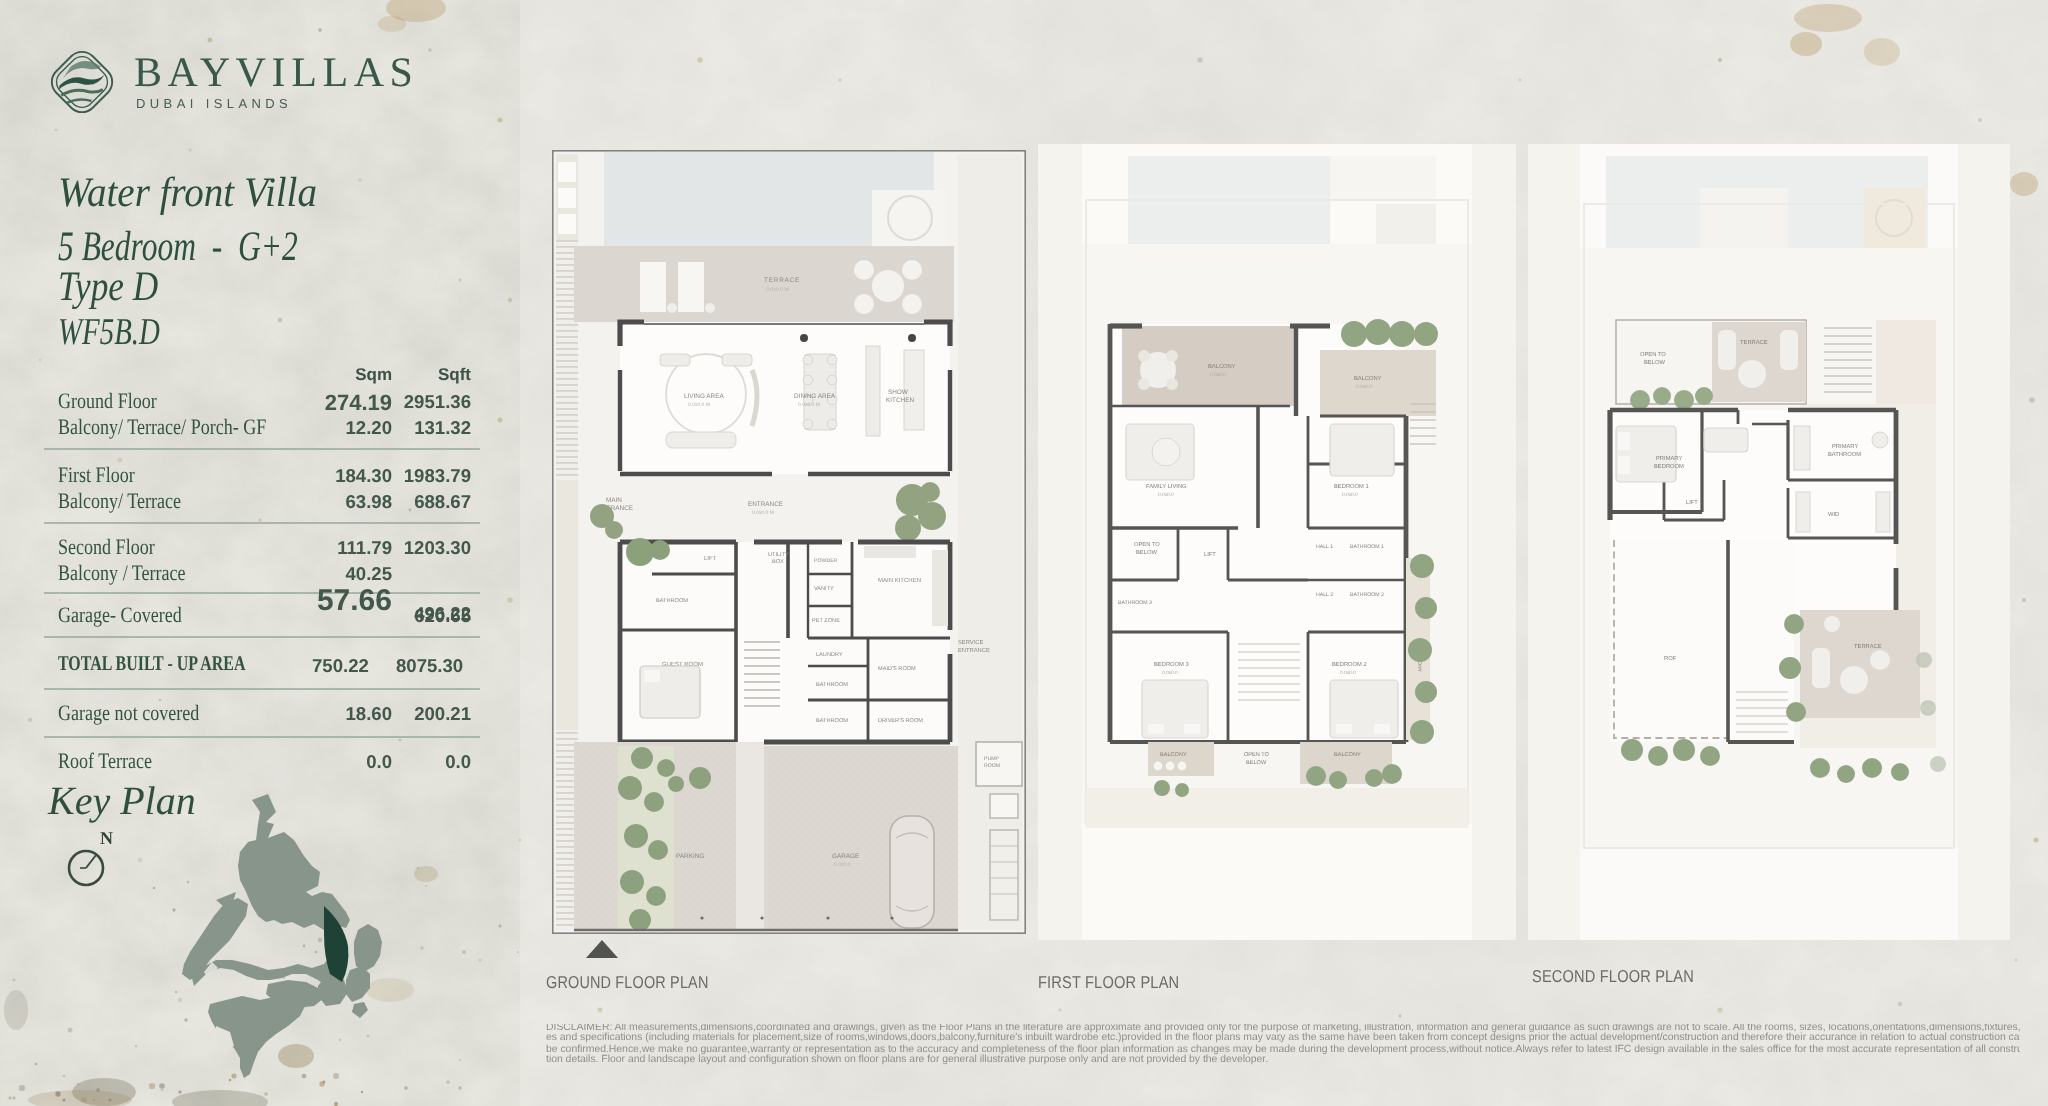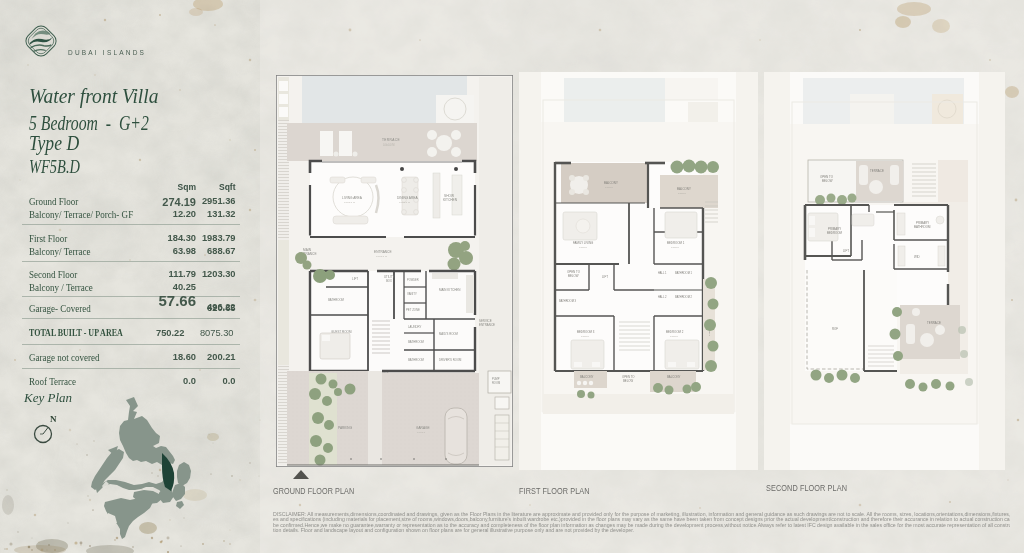--- a/index.html
+++ b/index.html
@@ -151,20 +151,21 @@
   <svg class="abs" style="left:23px;top:23px" width="36" height="36" viewBox="0 0 38 38">
     <g transform="rotate(45 19 19)">
       <rect x="5.4" y="5.4" width="27.2" height="27.2" rx="8" fill="none" stroke="#3c5d4d" stroke-width="1"></rect>
       <rect x="7.6" y="7.6" width="22.8" height="22.8" rx="6.5" fill="none" stroke="#3c5d4d" stroke-width="0.7"></rect>
     </g>
     <path d="M9 17 Q15 10 22 12 Q27 13 29 11 L26 9 Q19 6 13 11 Z" fill="#5c7b6a" opacity="0.8"></path>
     <path d="M7 21 Q13 15 20 17 Q27 19 31 15 Q27 22 19 20 Q12 18 7 23 Z" fill="#2e5243"></path>
     <path d="M8 26 Q15 22 22 24 Q27 25 30 23" fill="none" stroke="#4c6c5c" stroke-width="1.6"></path>
     <path d="M11 30 Q17 27 24 29" fill="none" stroke="#4c6c5c" stroke-width="1.3"></path>
   </svg>
+  <div class="abs" style="left:67px;top:24px;font-family:'Liberation Serif',serif;font-size:21px;letter-spacing:2.8px;color:#3a584a;">BAYVILLAS</div>
   <div class="abs" style="left:68px;top:49px;font-size:6.5px;letter-spacing:2.2px;color:#4a5e52;">DUBAI ISLANDS</div>
 
   <div class="abs hd" style="left:29px;top:84px;font-size:21px;transform:scaleX(0.93);transform-origin:left top;">Water front Villa</div>
   <div class="abs hd" style="left:29px;top:111px;font-size:21px;transform:scaleX(0.75);transform-origin:left top;">5 Bedroom&nbsp; -&nbsp; G+2</div>
   <div class="abs hd" style="left:29px;top:131px;font-size:21px;transform:scaleX(0.84);transform-origin:left top;">Type D</div>
   <div class="abs hd" style="left:29px;top:156px;font-size:19px;transform:scaleX(0.76);transform-origin:left top;">WF5B.D</div>
 
   <div class="abs" style="left:0;top:0;width:270px;height:473px;font-size:9px;color:#31513f;">
     <div class="abs" style="left:166px;top:182px;width:30px;text-align:right;font-weight:bold;font-size:8.5px;color:#3c5246;">Sqm</div>
     <div class="abs" style="left:210px;top:182px;width:25.5px;text-align:right;font-weight:bold;font-size:8.5px;color:#3c5246;">Sqft</div>
@@ -192,32 +193,32 @@
     <div class="abs" style="left:29px;top:281px;font-family:'Liberation Serif',serif;font-weight:normal;font-size:11px;color:#33523f;white-space:nowrap;transform:scaleX(0.82);transform-origin:left top;">Balcony / Terrace</div>
     <div class="abs" style="left:156px;top:282px;width:40px;text-align:right;font-weight:bold;font-size:9.3px;color:#43584b;">40.25</div>
     <div class="abs" style="left:198px;top:282px;width:37.5px;text-align:right;font-weight:bold;font-size:9.3px;color:#43584b;margin-top:20px;">496.22</div>
     <div class="abs" style="left:22px;top:296px;width:218px;height:1px;background:#9aa69b;opacity:.75"></div>
     <div class="abs" style="left:29px;top:302px;font-family:'Liberation Serif',serif;font-weight:normal;font-size:11px;color:#33523f;white-space:nowrap;transform:scaleX(0.82);transform-origin:left top;">Garage- Covered</div>
     <div class="abs" style="left:156px;top:292px;width:40px;text-align:right;font-weight:bold;font-size:15px;color:#43584b;">57.66</div>
     <div class="abs" style="left:198px;top:303px;width:37.5px;text-align:right;font-weight:bold;font-size:9.3px;color:#43584b;">620.65</div>
     <div class="abs" style="left:22px;top:318px;width:218px;height:1px;background:#9aa69b;opacity:.75"></div>
     <div class="abs" style="left:29px;top:327px;font-family:'Liberation Serif',serif;font-weight:bold;font-size:10.5px;color:#33523f;white-space:nowrap;transform:scaleX(0.76);transform-origin:left top;">TOTAL BUILT - UP AREA</div>
     <div class="abs" style="left:156px;top:328px;width:40px;text-align:left;font-weight:bold;font-size:9.3px;color:#43584b;">750.22</div>
-    <div class="abs" style="left:198px;top:328px;width:37.5px;text-align:center;font-weight:normal;font-size:9.3px;color:#43584b;">8075.30</div>
+    <div class="abs" style="left:198px;top:328px;width:37.5px;text-align:left;font-weight:bold;font-size:9.3px;color:#43584b;">8075.30</div>
     <div class="abs" style="left:22px;top:344px;width:218px;height:1px;background:#9aa69b;opacity:.75"></div>
     <div class="abs" style="left:29px;top:351px;font-family:'Liberation Serif',serif;font-weight:normal;font-size:11px;color:#33523f;white-space:nowrap;transform:scaleX(0.82);transform-origin:left top;">Garage not covered</div>
     <div class="abs" style="left:156px;top:352px;width:40px;text-align:right;font-weight:bold;font-size:9.3px;color:#43584b;">18.60</div>
     <div class="abs" style="left:198px;top:352px;width:37.5px;text-align:right;font-weight:bold;font-size:9.3px;color:#43584b;">200.21</div>
     <div class="abs" style="left:22px;top:368px;width:218px;height:1px;background:#9aa69b;opacity:.75"></div>
     <div class="abs" style="left:29px;top:375px;font-family:'Liberation Serif',serif;font-weight:normal;font-size:11px;color:#33523f;white-space:nowrap;transform:scaleX(0.82);transform-origin:left top;">Roof Terrace</div>
     <div class="abs" style="left:156px;top:376px;width:40px;text-align:right;font-weight:bold;font-size:9.3px;color:#43584b;">0.0</div>
     <div class="abs" style="left:198px;top:376px;width:37.5px;text-align:right;font-weight:bold;font-size:9.3px;color:#43584b;">0.0</div>
   </div>
 
-<div class="abs hd" style="left:24px;top:390px;font-size:13px;z-index:2;">Key Plan</div>
+<div class="abs hd" style="left:24px;top:390px;font-size:20px;z-index:2;">Key Plan</div>
 <svg class="abs" style="left:28px;top:412px;z-index:2;" width="40" height="40" viewBox="0 0 40 40">
   <circle cx="15" cy="22" r="8.5" fill="none" stroke="#3a4a40" stroke-width="1.3"></circle>
   <line x1="15" y1="22" x2="20" y2="15.5" stroke="#3a4a40" stroke-width="1"></line>
   <line x1="15" y1="22" x2="12" y2="22" stroke="#3a4a40" stroke-width="0.8"></line>
   <text x="22" y="10" font-family="Liberation Serif,serif" font-size="9" font-weight="bold" fill="#2f4435">N</text>
 </svg>
 
 <svg class="abs" style="left:82px;top:390px;z-index:2;" width="130" height="155" viewBox="0 0 130 155">
   <g fill="#87958b">
 

